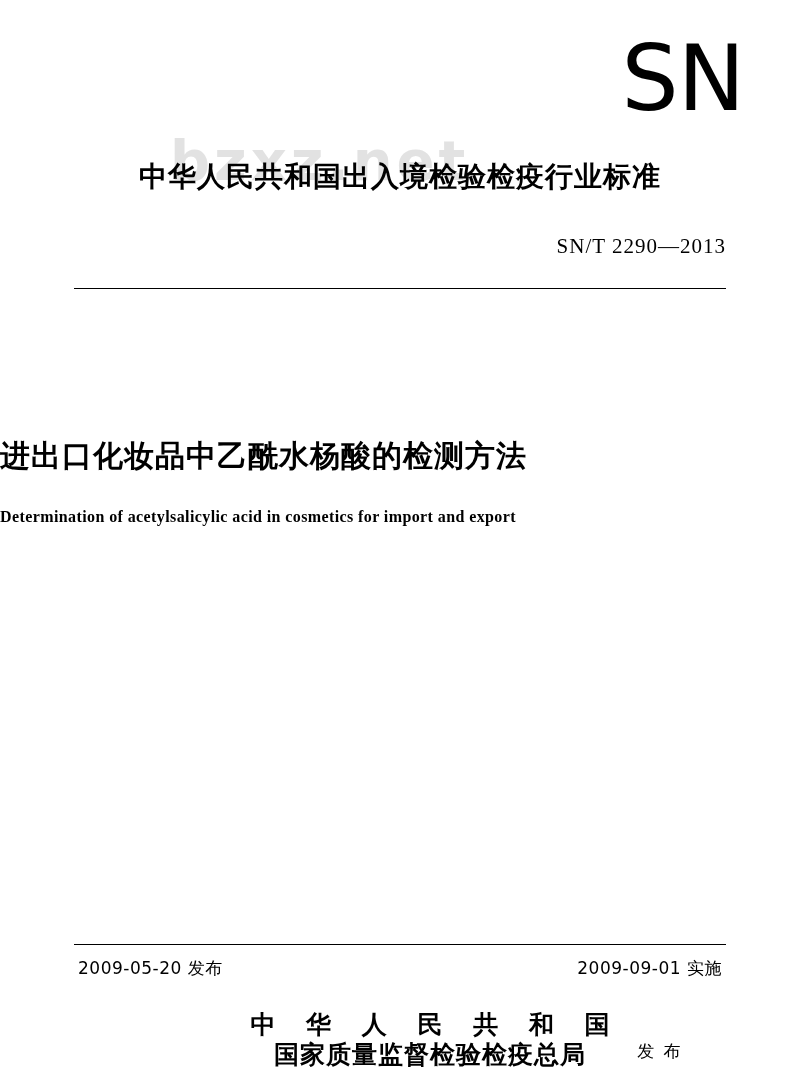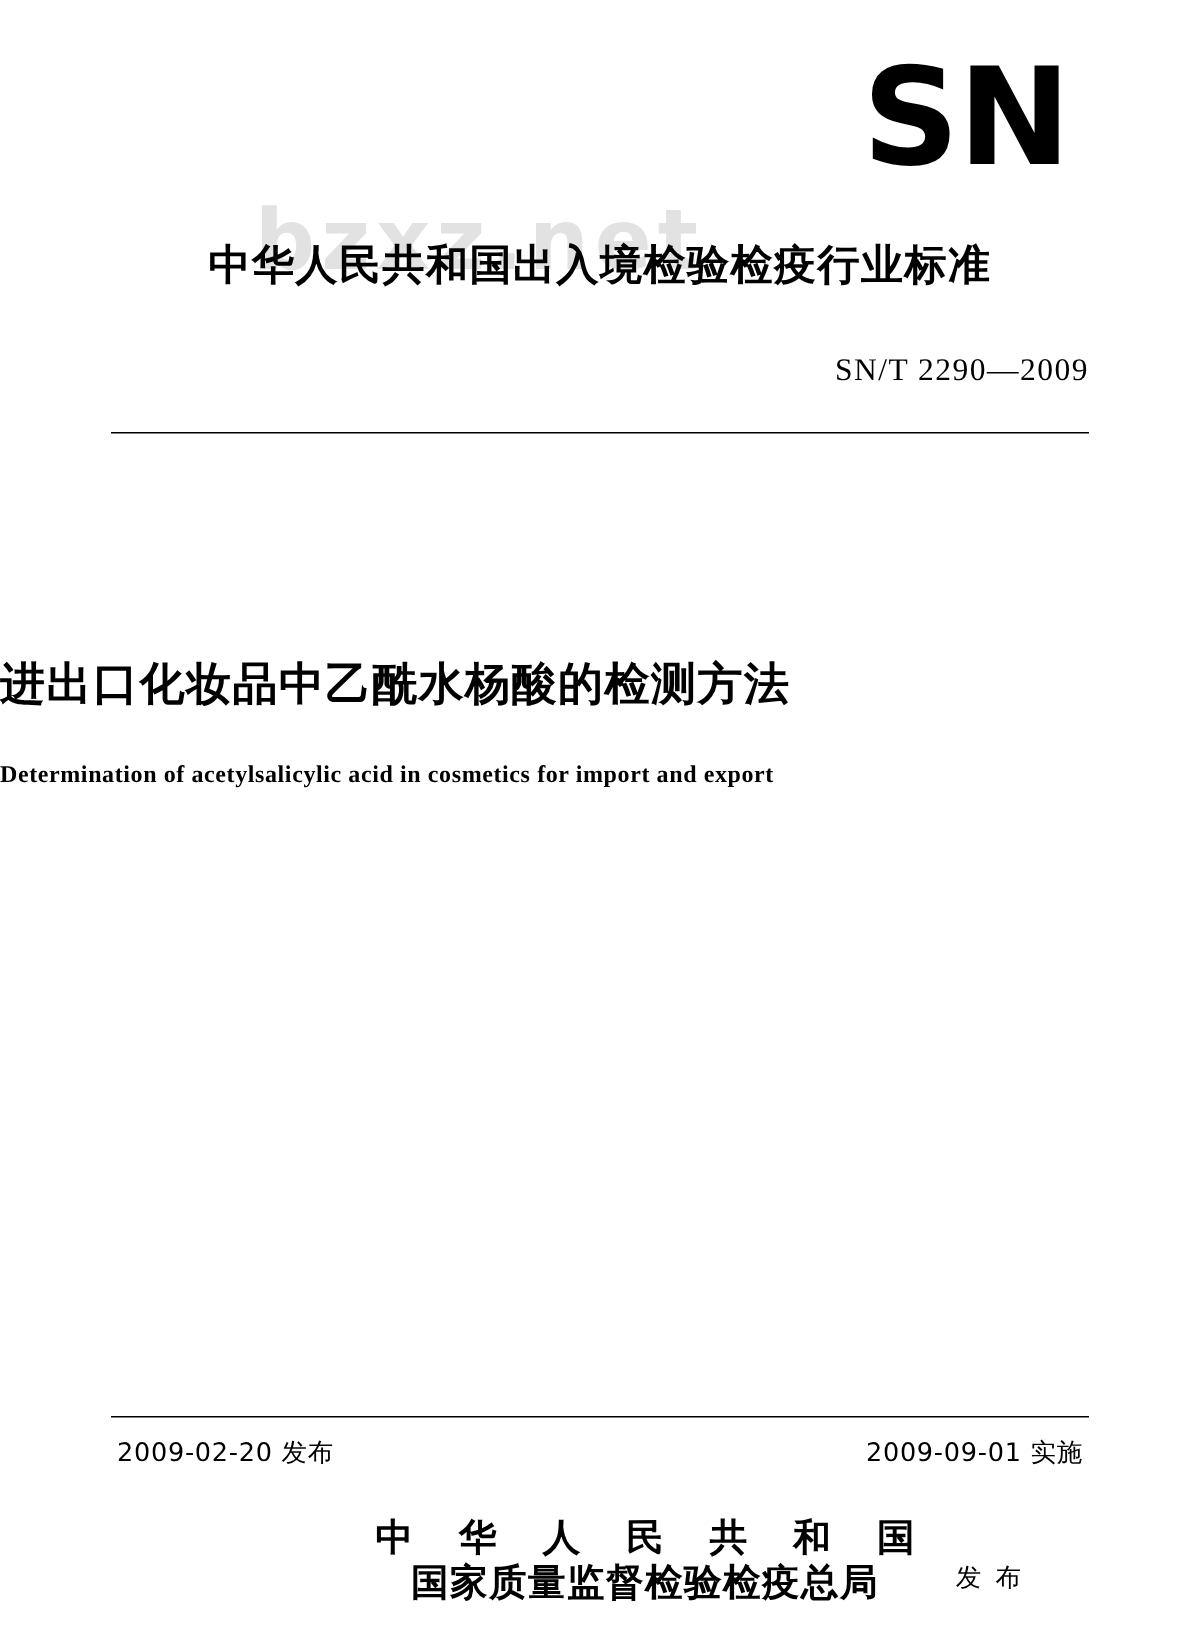--- a/index.html
+++ b/index.html
@@ -37,25 +37,25 @@
     color: #d9d9d9;
     opacity: 0.75;
     user-select: none;
     z-index: 0;
     white-space: nowrap;
   }
 
   
   .sn-logo {
     position: absolute;
-    right: 87px;
+    right: 56px;
     top: 34px;
     font-family: "DejaVu Sans", sans-serif;
     font-size: 90px;
-    font-weight: bold;
+    font-weight: normal;
     letter-spacing: -1px;
     line-height: 1;
     color: #000;
     z-index: 2;
   }
 
   
   .org-line {
     position: absolute;
     left: 0;
@@ -186,31 +186,31 @@
 <body>
 
 <div class="page">
 
   <div class="watermark">bzxz.net</div>
 
   <div class="sn-logo">SN</div>
 
   <div class="org-line">中华人民共和国出入境检验检疫行业标准</div>
 
-  <div class="std-no">SN/T 2290—2009</div>
+  <div class="std-no">SN/T 2290—2013</div>
 
   <div class="rule-top"></div>
 
   <div class="title-cn">进出口化妆品中乙酰水杨酸的检测方法</div>
 
   <div class="title-en">Determination of acetylsalicylic acid in cosmetics for import and export</div>
 
   <div class="rule-bottom"></div>
 
-  <div class="date-issue">2009-02-20 发布</div>
+  <div class="date-issue">2009-05-20 发布</div>
 
   <div class="date-impl">2009-09-01 实施</div>
 
   <div class="publisher">
     <span class="pub-inner">
       <div class="pub-line1">中 华 人 民 共 和 国</div>
       <div class="pub-line2">国家质量监督检验检疫总局</div>
       <span class="pub-verb">发 布</span>
     </span>
   </div>

